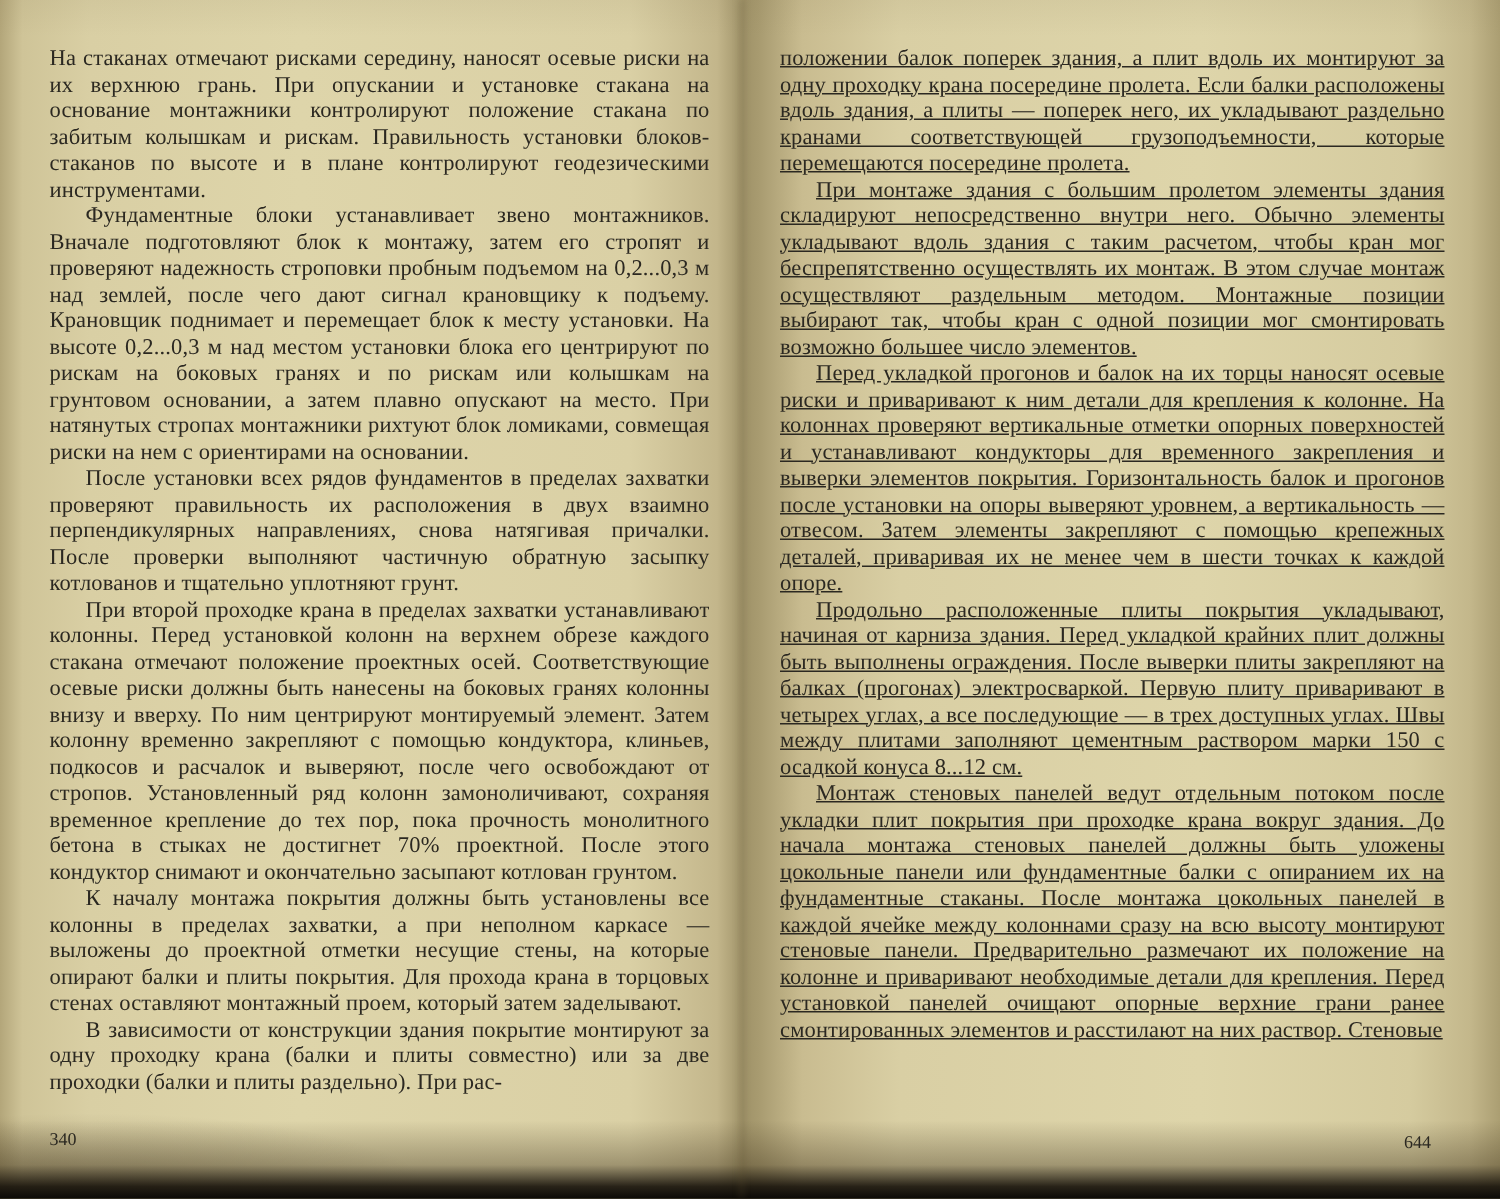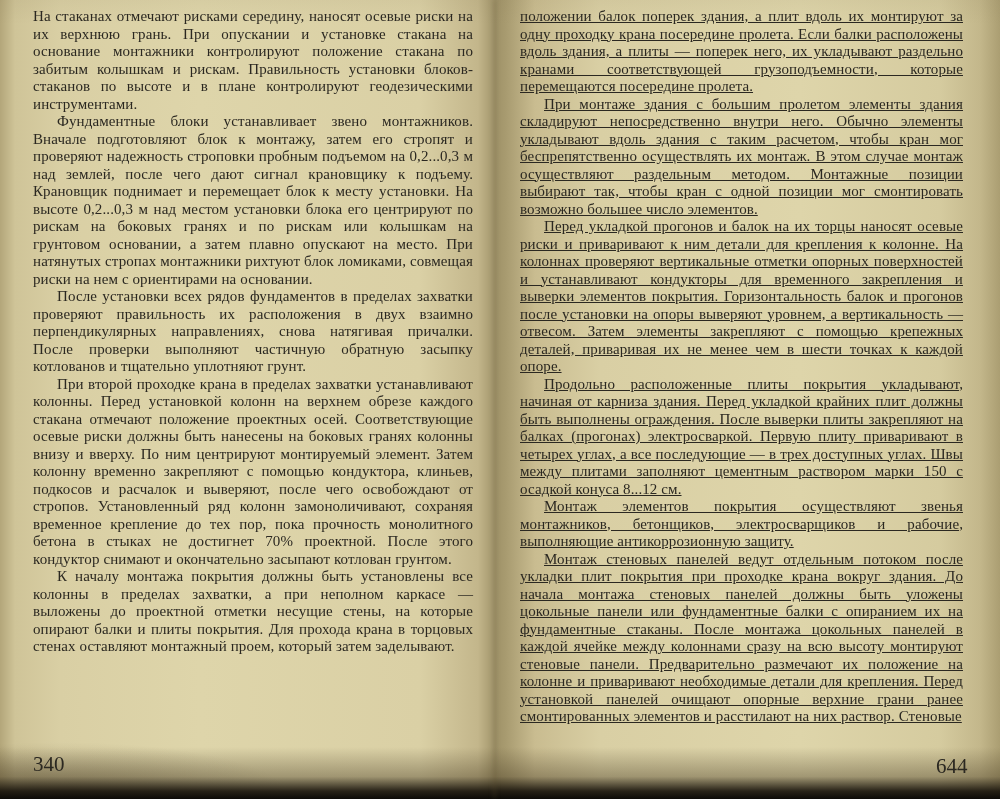--- a/index.html
+++ b/index.html
@@ -55,27 +55,28 @@
     hyphens: auto;
     -webkit-hyphens: auto;
     letter-spacing: 0.1px;
   }
   .text-col p {
     margin: 0;
     text-indent: 1.6em;
   }
   .text-col p.no-indent {
     text-indent: 0;
+    margin-top: 23px;
   }
   .col-left  { left: 33px;  width: 440px; }
   .col-right { left: 520px; width: 443px; text-decoration: underline; }
   .page-num {
     position: absolute;
     font-family: "Liberation Serif", "DejaVu Serif", serif;
-    font-size: 21px;
+    font-size: 12px;
     color: #2b2821;
   }
   .page-num-left  { left: 33px;  top: 752px; }
   .page-num-right { left: 936px; top: 754px; }
   .gutter-line {
     position: absolute;
     left: 493px;
     top: 0;
     width: 3px;
     height: 100%;
@@ -89,28 +90,28 @@
 <div class="scan">
 
   <div class="gutter-line"></div>
 
   <div class="text-col col-left">
     <p class="no-indent">На стаканах отмечают рисками середину, наносят осевые риски на их верхнюю грань. При опускании и установке стакана на основание монтажники контролируют положение стакана по забитым колышкам и рискам. Правильность установки блоков-стаканов по высоте и в плане контролируют геодезическими инструментами.</p>
     <p>Фундаментные блоки устанавливает звено монтажников. Вначале подготовляют блок к монтажу, затем его стропят и проверяют надежность строповки пробным подъемом на 0,2...0,3 м над землей, после чего дают сигнал крановщику к подъему. Крановщик поднимает и перемещает блок к месту установки. На высоте 0,2...0,3 м над местом установки блока его центрируют по рискам на боковых гранях и по рискам или колышкам на грунтовом основании, а затем плавно опускают на место. При натянутых стропах монтажники рихтуют блок ломиками, совмещая риски на нем с ориентирами на основании.</p>
     <p>После установки всех рядов фундаментов в пределах захватки проверяют правильность их расположения в двух взаимно перпендикулярных направлениях, снова натягивая причалки. После проверки выполняют частичную обратную засыпку котлованов и тщательно уплотняют грунт.</p>
     <p>При второй проходке крана в пределах захватки устанавливают колонны. Перед установкой колонн на верхнем обрезе каждого стакана отмечают положение проектных осей. Соответствующие осевые риски должны быть нанесены на боковых гранях колонны внизу и вверху. По ним центрируют монтируемый элемент. Затем колонну временно закрепляют с помощью кондуктора, клиньев, подкосов и расчалок и выверяют, после чего освобождают от стропов. Установленный ряд колонн замоноличивают, сохраняя временное крепление до тех пор, пока прочность монолитного бетона в стыках не достигнет 70% проектной. После этого кондуктор снимают и окончательно засыпают котлован грунтом.</p>
     <p>К началу монтажа покрытия должны быть установлены все колонны в пределах захватки, а при неполном каркасе — выложены до проектной отметки несущие стены, на которые опирают балки и плиты покрытия. Для прохода крана в торцовых стенах оставляют монтажный проем, который затем заделывают.</p>
+    <p>В зависимости от конструкции здания покрытие монтируют за одну проходку крана (балки и плиты совместно) или за две проходки (балки и плиты раздельно). При рас-</p>
   </div>
 
   <div class="page-num page-num-left">340</div>
 
   <div class="text-col col-right">
     <p class="no-indent">положении балок поперек здания, а плит вдоль их монтируют за одну проходку крана посередине пролета. Если балки расположены вдоль здания, а плиты — поперек него, их укладывают раздельно кранами соответствующей грузоподъемности, которые перемещаются посередине пролета.</p>
     <p>При монтаже здания с большим пролетом элементы здания складируют непосредственно внутри него. Обычно элементы укладывают вдоль здания с таким расчетом, чтобы кран мог беспрепятственно осуществлять их монтаж. В этом случае монтаж осуществляют раздельным методом. Монтажные позиции выбирают так, чтобы кран с одной позиции мог смонтировать возможно большее число элементов.</p>
     <p>Перед укладкой прогонов и балок на их торцы наносят осевые риски и приваривают к ним детали для крепления к колонне. На колоннах проверяют вертикальные отметки опорных поверхностей и устанавливают кондукторы для временного закрепления и выверки элементов покрытия. Горизонтальность балок и прогонов после установки на опоры выверяют уровнем, а вертикальность — отвесом. Затем элементы закрепляют с помощью крепежных деталей, приваривая их не менее чем в шести точках к каждой опоре.</p>
     <p>Продольно расположенные плиты покрытия укладывают, начиная от карниза здания. Перед укладкой крайних плит должны быть выполнены ограждения. После выверки плиты закрепляют на балках (прогонах) электросваркой. Первую плиту приваривают в четырех углах, а все последующие — в трех доступных углах. Швы между плитами заполняют цементным раствором марки 150 с осадкой конуса 8...12 см.</p>
-    <p>Монтаж элементов покрытия осуществляют звенья монтажников, бетонщиков, электросварщиков и рабочие, выполняющие антикоррозионную защиту.</p>
     <p>Монтаж стеновых панелей ведут отдельным потоком после укладки плит покрытия при проходке крана вокруг здания. До начала монтажа стеновых панелей должны быть уложены цокольные панели или фундаментные балки с опиранием их на фундаментные стаканы. После монтажа цокольных панелей в каждой ячейке между колоннами сразу на всю высоту монтируют стеновые панели. Предварительно размечают их положение на колонне и приваривают необходимые детали для крепления. Перед установкой панелей очищают опорные верхние грани ранее смонтированных элементов и расстилают на них раствор. Стеновые</p>
   </div>
 
   <div class="page-num page-num-right">644</div>
 
 </div>
 
 </body></html>

